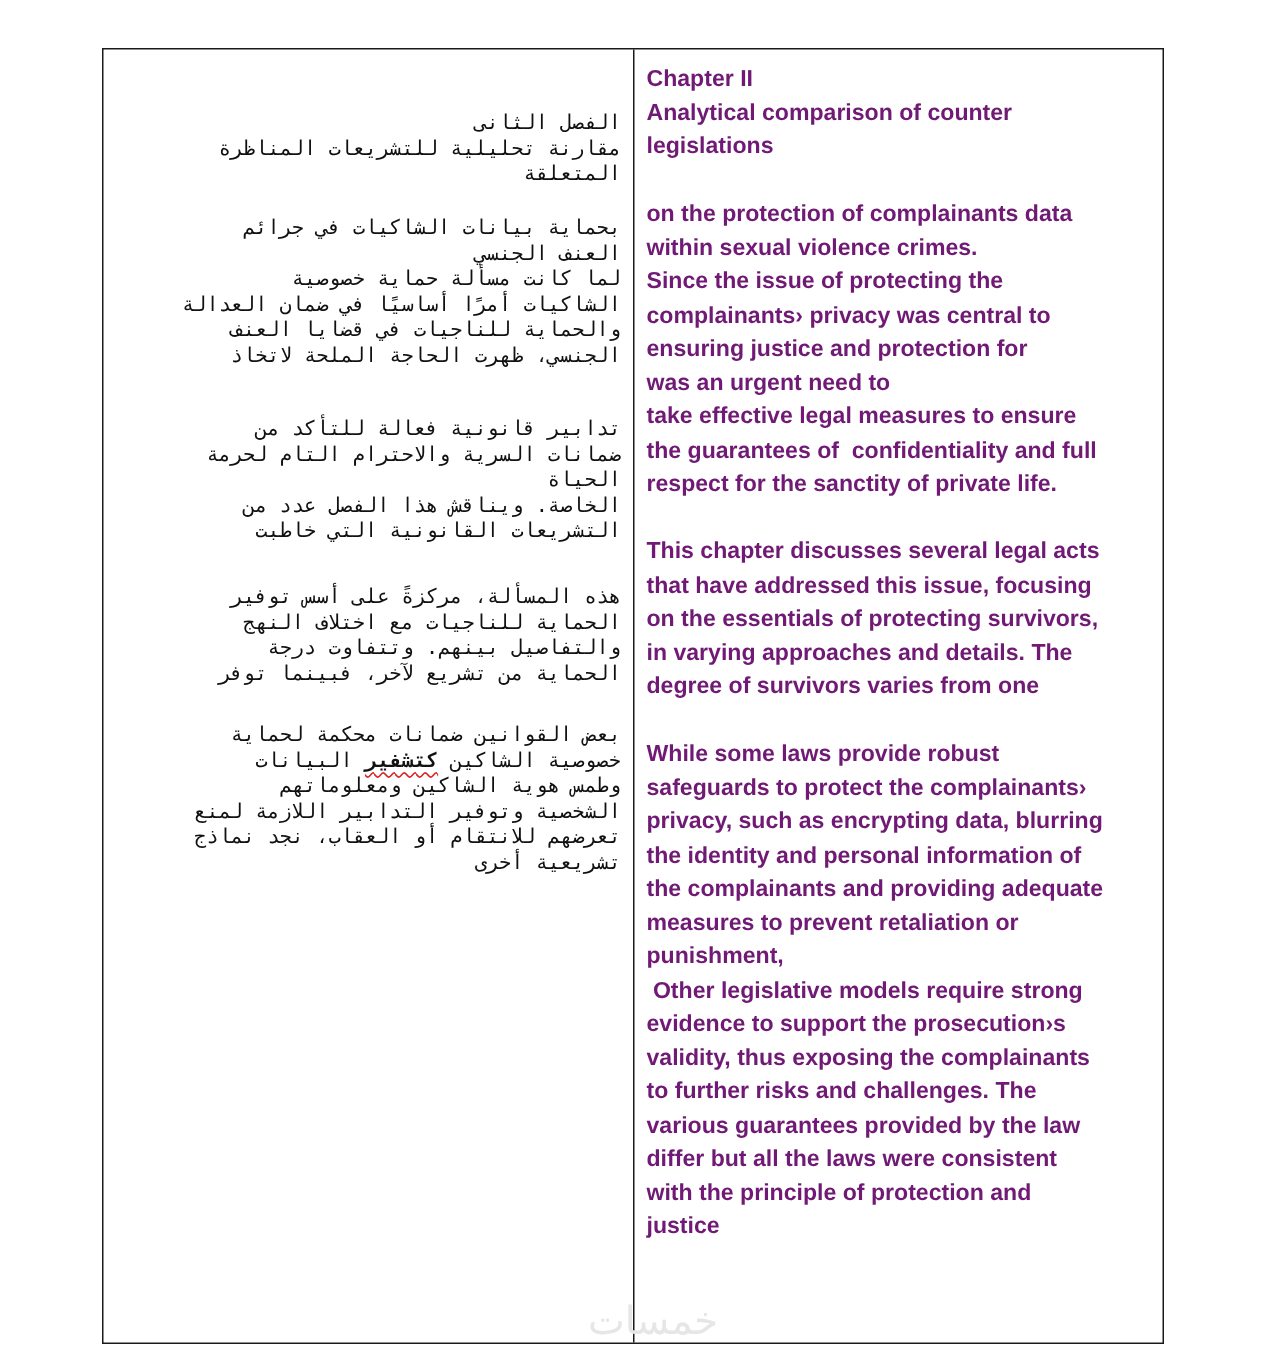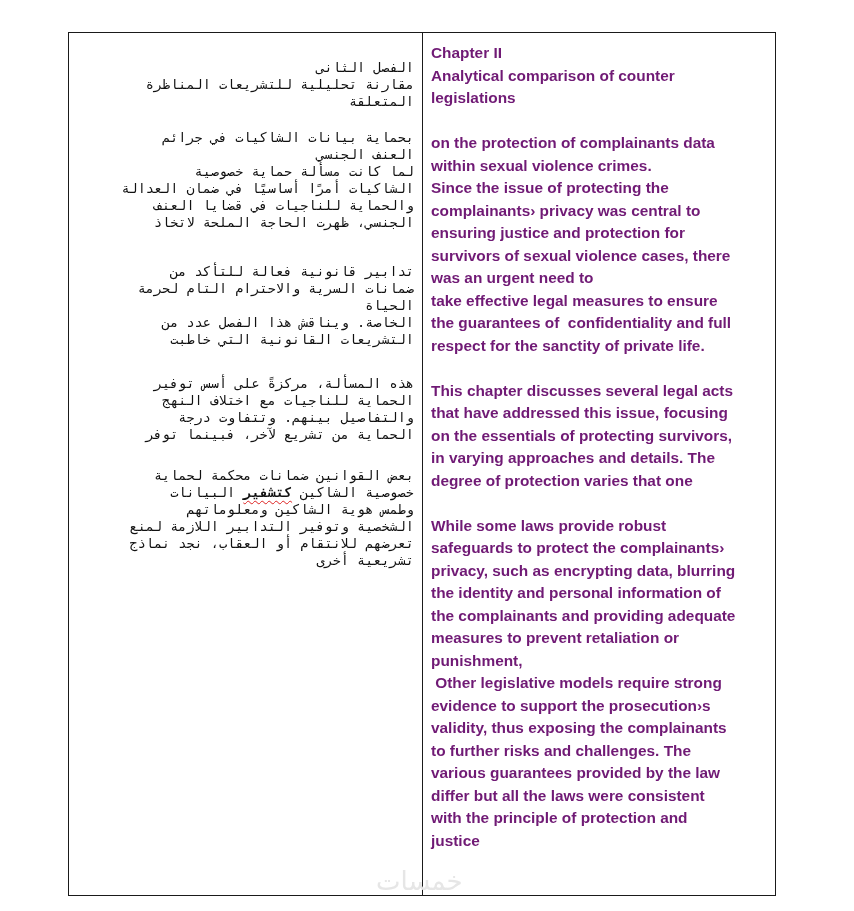--- a/index.html
+++ b/index.html
@@ -43,37 +43,38 @@
       box-sizing: border-box;
       padding: 9px 6px 0 8px;
       font-family: "Liberation Sans", sans-serif;
       font-weight: bold;
       font-size: 15.4px;
       line-height: 22.5px;
       color: #701a75;
     }
     .ar-block {
       white-space: pre-line;
+      margin-top: 15px;
     }
     .ar-gap-1 { margin-top: 19px; }
     .ar-gap-2 { margin-top: 32px; }
     .ar-gap-3 { margin-top: 27px; }
     .ar-gap-4 { margin-top: 24px; }
     .ar-gap-5 { margin-top: 26px; }
     .en-line { display: block; white-space: pre; }
     .en-gap { display: block; height: 22.5px; }
     .spell {
       text-decoration: underline wavy #d22;
       text-decoration-thickness: 1px;
       text-underline-offset: 3px;
       font-weight: bold;
     }
     .watermark {
       position: absolute;
-      left: 376px;
+      left: 392px;
       top: 866px;
       font-family: "DejaVu Sans", sans-serif;
       font-size: 26px;
       color: #e6e6e6;
       letter-spacing: 1px;
       direction: rtl;
       pointer-events: none;
     }
   </style>
 </head>
@@ -116,33 +117,32 @@
       <span class="en-line">Analytical comparison of counter</span>
       <span class="en-line">legislations</span>
     </div>
     <span class="en-gap"></span>
     <div>
       <span class="en-line">on the protection of complainants data</span>
       <span class="en-line">within sexual violence crimes.</span>
       <span class="en-line">Since the issue of protecting the</span>
       <span class="en-line">complainants› privacy was central to</span>
       <span class="en-line">ensuring justice and protection for</span>
-      <span class="en-line">survivors of sexual violence cases, there</span>
       <span class="en-line">was an urgent need to</span>
       <span class="en-line">take effective legal measures to ensure</span>
       <span class="en-line">the guarantees of  confidentiality and full</span>
       <span class="en-line">respect for the sanctity of private life.</span>
     </div>
     <span class="en-gap"></span>
     <div>
       <span class="en-line">This chapter discusses several legal acts</span>
       <span class="en-line">that have addressed this issue, focusing</span>
       <span class="en-line">on the essentials of protecting survivors,</span>
       <span class="en-line">in varying approaches and details. The</span>
-      <span class="en-line">degree of protection varies that one</span>
+      <span class="en-line">degree of survivors varies from one</span>
     </div>
     <span class="en-gap"></span>
     <div>
       <span class="en-line">While some laws provide robust</span>
       <span class="en-line">safeguards to protect the complainants›</span>
       <span class="en-line">privacy, such as encrypting data, blurring</span>
       <span class="en-line">the identity and personal information of</span>
       <span class="en-line">the complainants and providing adequate</span>
       <span class="en-line">measures to prevent retaliation or</span>
       <span class="en-line">punishment,</span>

